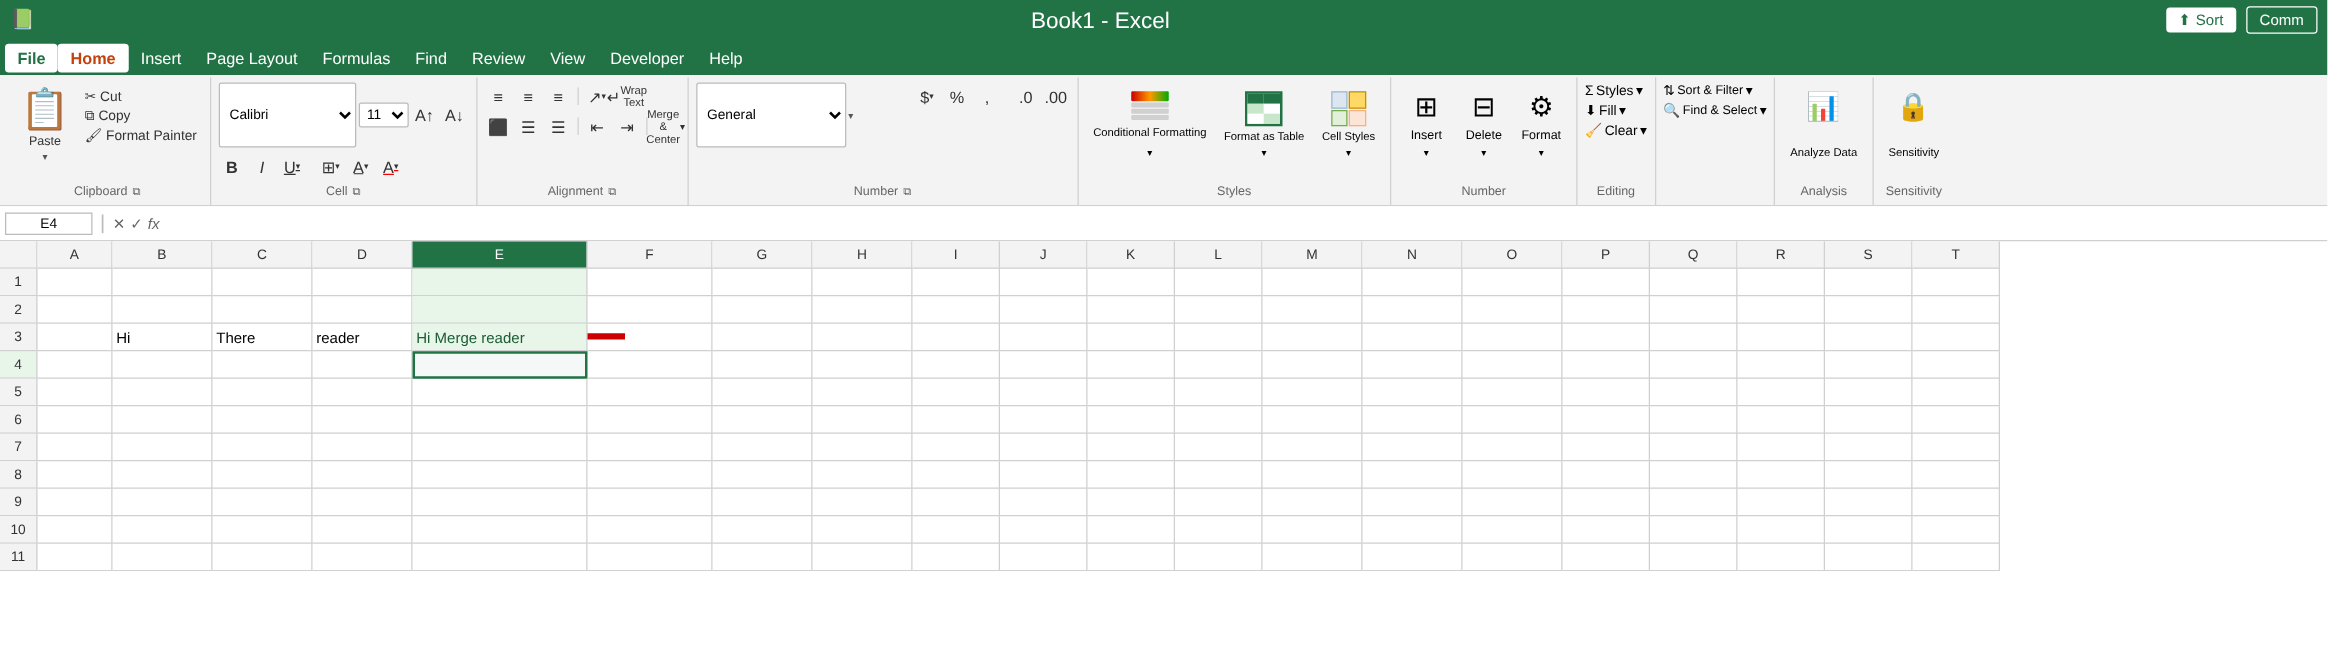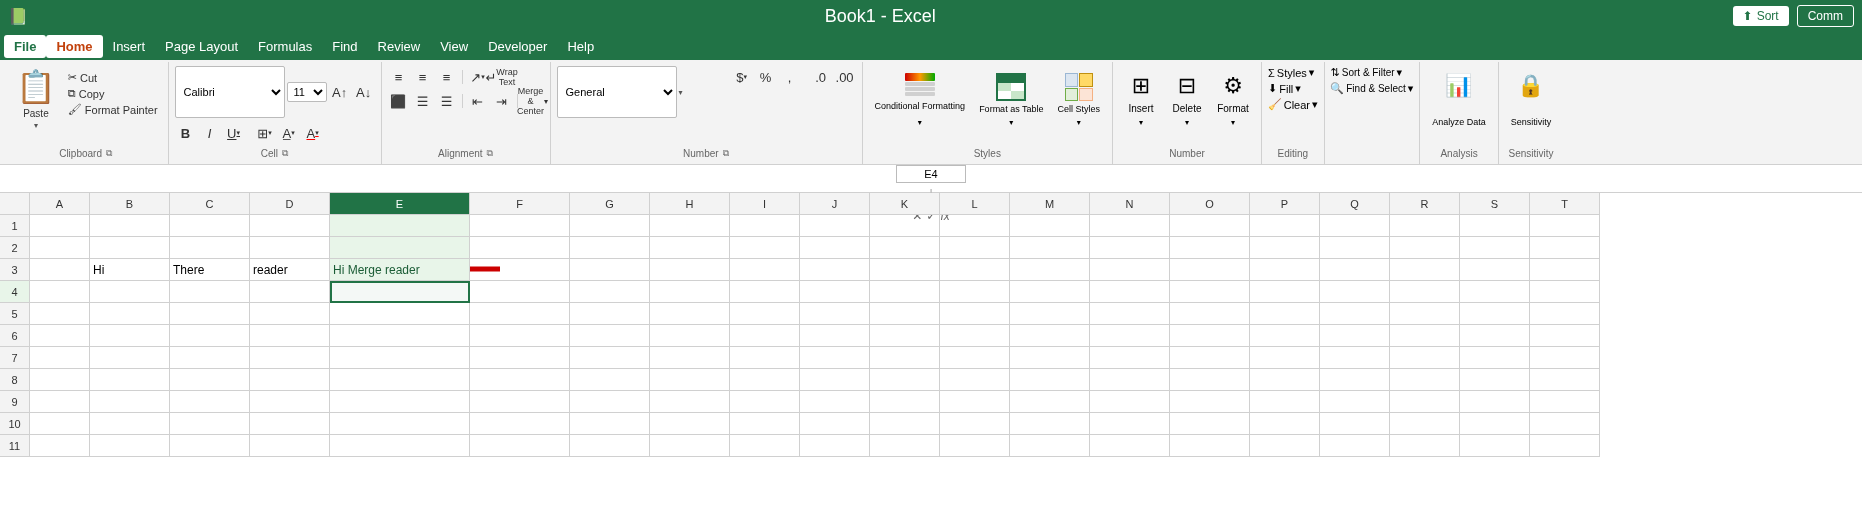--- a/index.html
+++ b/index.html
@@ -85,21 +85,21 @@
     }
     .bold { font-weight: bold; }
     .italic { font-style: italic; }
     .underline { text-decoration: underline; }
     .align-row { display: flex; gap: 2px; }
     .editing-row { display: flex; align-items: center; gap: 2px; font-size: 11px; }
 
     
     .formula-bar {
       display: flex; align-items: center; background: white;
-      border-bottom: 1px solid #d0d0d0; height: 28px; padding: 0 4px; gap: 4px; flex-direction: column;
+      border-bottom: 1px solid #d0d0d0; height: 28px; padding: 0 4px; gap: 4px;
     }
     .name-box {
       width: 70px; border: 1px solid #bbb; padding: 2px 4px;
       font-size: 11px; text-align: center;
     }
     .formula-bar-sep { color: #bbb; font-size: 16px; margin: 0 2px; }
     .formula-icons { display: flex; align-items: center; gap: 4px; color: #666; }
     .formula-input { flex: 1; border: none; outline: none; font-size: 12px; padding: 2px 4px; }
 
     

